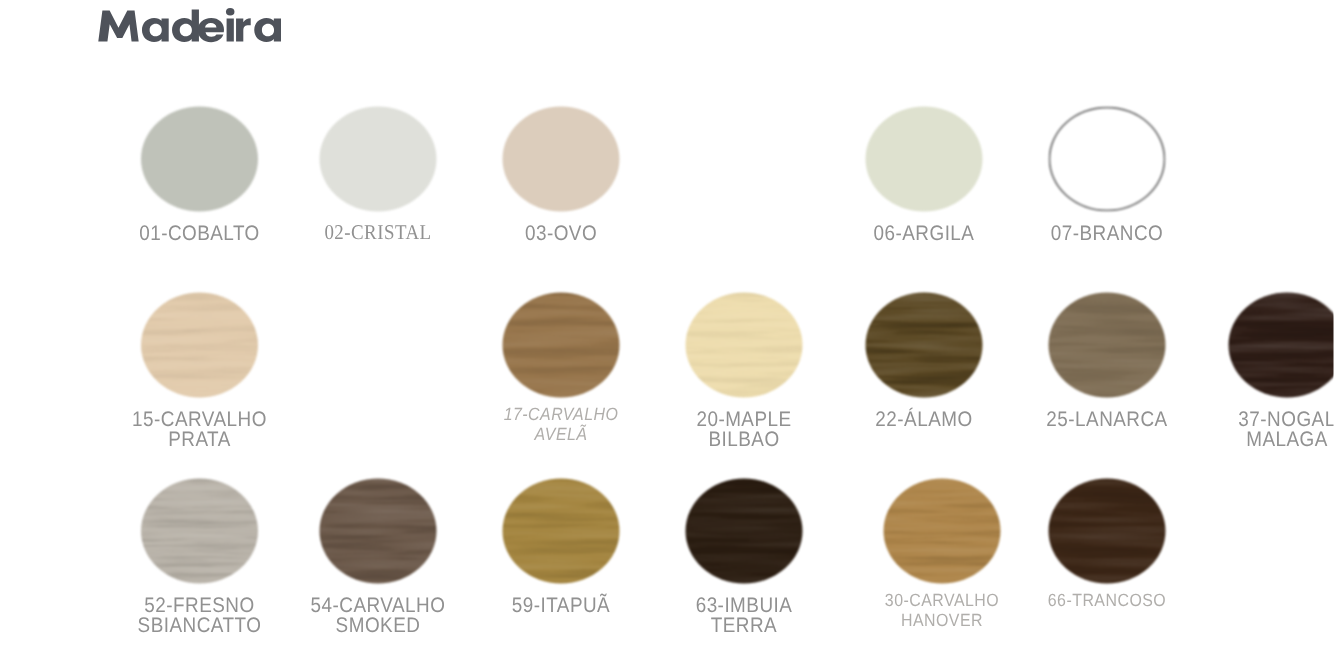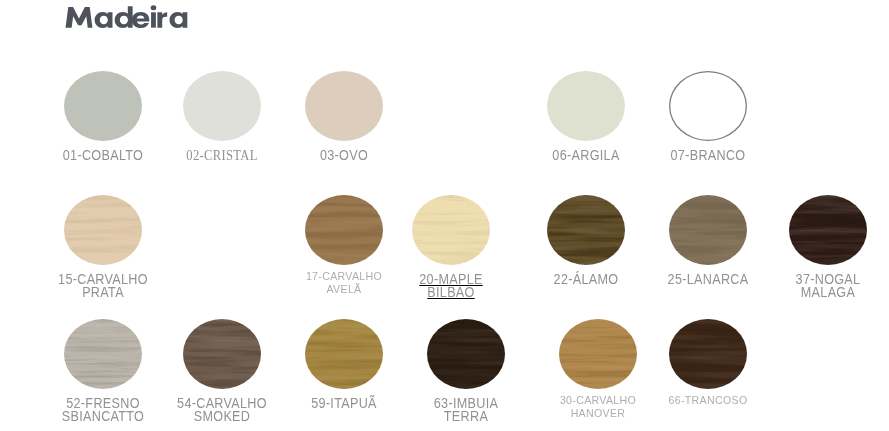--- a/index.html
+++ b/index.html
@@ -11,21 +11,21 @@
   .page{position:relative;width:889px;height:431px;background:#ffffff;}
   .title{
     position:absolute;left:65.4px;top:2.14px;width:145px;height:34px;
   }
   .title svg{display:block;width:136.7px;height:29.96px;}
   .title-text{
     position:absolute;left:0;top:0;width:1px;height:1px;overflow:hidden;
     clip-path:inset(50%);opacity:0;pointer-events:none;
   }
   .grid{position:absolute;left:0;top:71px;width:889px;}
-  .row{position:relative;height:124px;}
+  .row{position:relative;height:124px;margin-left:30px;}
   .cell{position:absolute;top:0;width:116px;text-align:center;}
   .sw-wrap{width:78px;height:70px;margin:0 auto;position:relative;filter:blur(0.7px);}
   .sw{
     position:absolute;inset:0;border-radius:50%;overflow:hidden;
   }
   .sw svg{position:absolute;left:0;top:0;width:78px;height:70px;display:block;}
   .sw.outline{background:#ffffff;box-shadow:inset 0 0 0 1.3px #7d7d7d;}
   .lab{
     margin-top:8px;font-size:14px;color:#919191;letter-spacing:0.35px;
     line-height:13px;white-space:pre-line;font-weight:normal;
@@ -105,21 +105,21 @@
                     </feMerge>
                   </filter>
                 </defs>
                 <rect width="78" height="70" filter="url(#wg0)"></rect>
               </svg>
             </div>
           </div>
           <div class="lab" style="color: rgb(145, 145, 145);">15-CARVALHO
 PRATA</div>
         </div>
-        <div class="cell" style="left: 286px;">
+        <div class="cell" style="left: 286px; font-style: italic;">
           <div class="sw-wrap">
             <div class="sw" style="background: rgb(151, 117, 75);">
               <svg viewBox="0 0 78 70" preserveAspectRatio="none">
                 <defs>
                   <filter id="wg1" x="-20%" y="-20%" width="140%" height="140%">
                     <feTurbulence type="fractalNoise" baseFrequency="0.009 0.16" numOctaves="3" seed="37" result="t1"></feTurbulence>
                     <feColorMatrix in="t1" type="matrix" values="0 0 0 0 0  0 0 0 0 0  0 0 0 0 0  0.25 0 0 0 -0.125" result="dk"></feColorMatrix>
                     <feColorMatrix in="t1" type="matrix" values="0 0 0 0 1  0 0 0 0 1  0 0 0 0 1  -0.16 0 0 0 0.088" result="lt"></feColorMatrix>
                     <feTurbulence type="fractalNoise" baseFrequency="0.03 0.9" numOctaves="2" seed="7" result="t2"></feTurbulence>
                     <feColorMatrix in="t2" type="matrix" values="0 0 0 0 0  0 0 0 0 0  0 0 0 0 0  0.13 0 0 0 -0.065" result="fine"></feColorMatrix>
@@ -130,21 +130,21 @@
                     </feMerge>
                   </filter>
                 </defs>
                 <rect width="78" height="70" filter="url(#wg1)"></rect>
               </svg>
             </div>
           </div>
           <div class="lab sm" style="color: rgb(176, 174, 171);">17-CARVALHO
 AVELÃ</div>
         </div>
-        <div class="cell" style="left: 393px; text-decoration: underline;">
+        <div class="cell" style="left: 408px;">
           <div class="sw-wrap">
             <div class="sw" style="background: rgb(238, 221, 174);">
               <svg viewBox="0 0 78 70" preserveAspectRatio="none">
                 <defs>
                   <filter id="wg2" x="-20%" y="-20%" width="140%" height="140%">
                     <feTurbulence type="fractalNoise" baseFrequency="0.010 0.20" numOctaves="3" seed="5" result="t1"></feTurbulence>
                     <feColorMatrix in="t1" type="matrix" values="0 0 0 0 0  0 0 0 0 0  0 0 0 0 0  0.15 0 0 0 -0.075" result="dk"></feColorMatrix>
                     <feColorMatrix in="t1" type="matrix" values="0 0 0 0 1  0 0 0 0 1  0 0 0 0 1  -0.18 0 0 0 0.099" result="lt"></feColorMatrix>
                     <feTurbulence type="fractalNoise" baseFrequency="0.04 1.1" numOctaves="2" seed="13" result="t2"></feTurbulence>
                     <feColorMatrix in="t2" type="matrix" values="0 0 0 0 0  0 0 0 0 0  0 0 0 0 0  0.09 0 0 0 -0.045" result="fine"></feColorMatrix>

